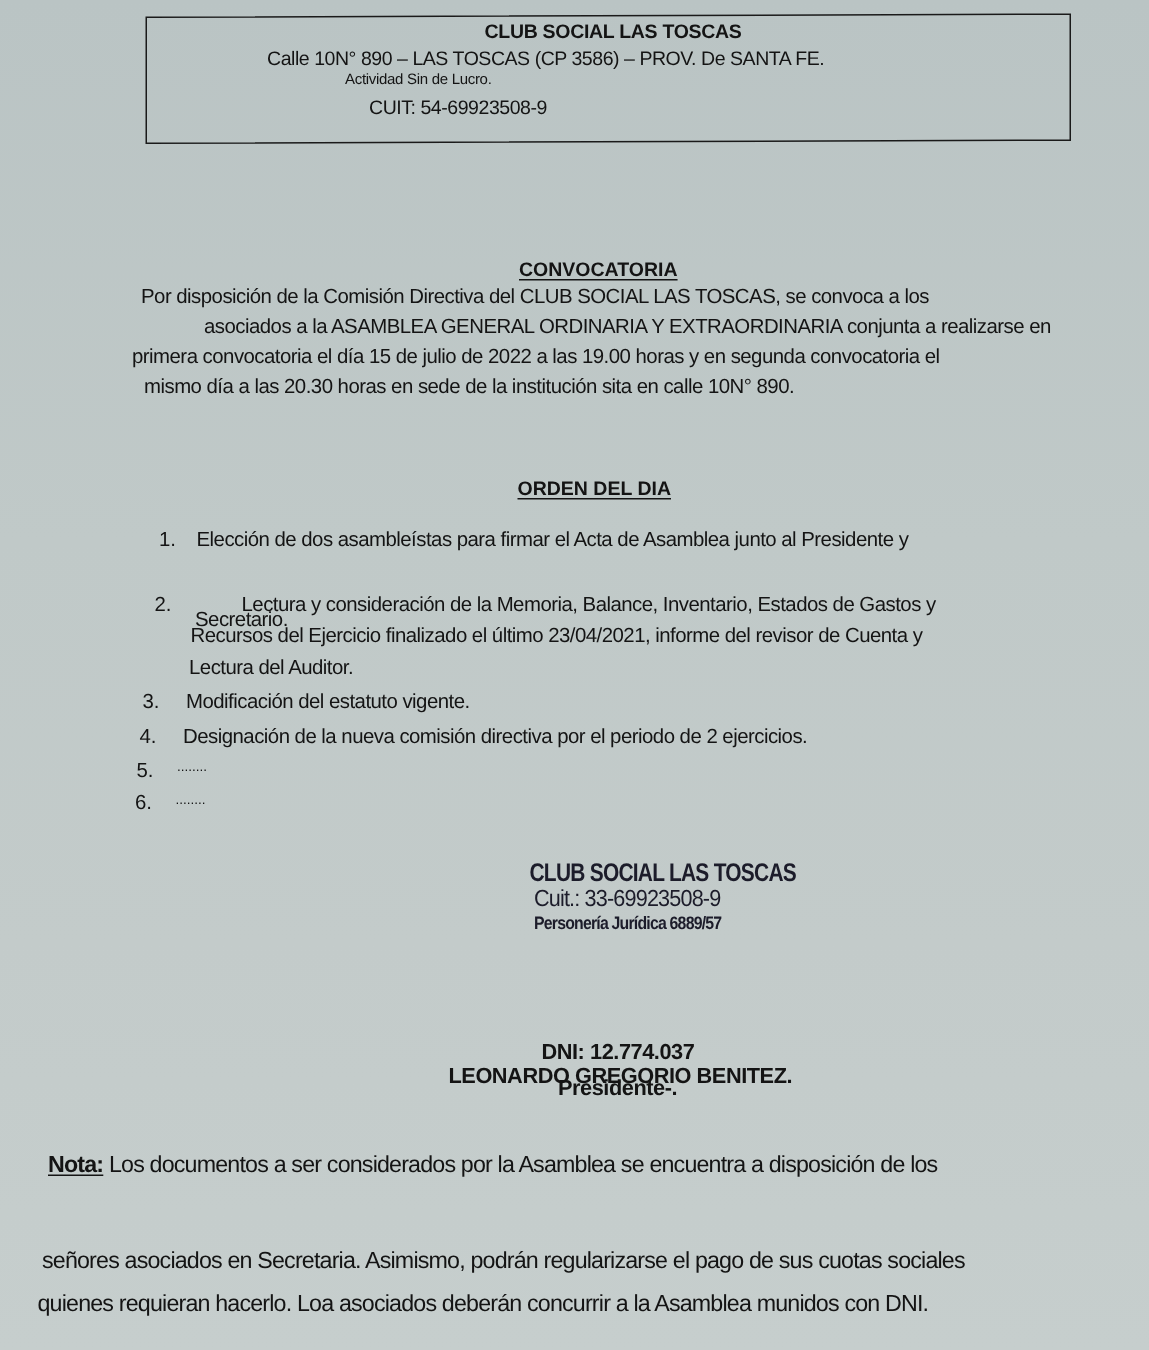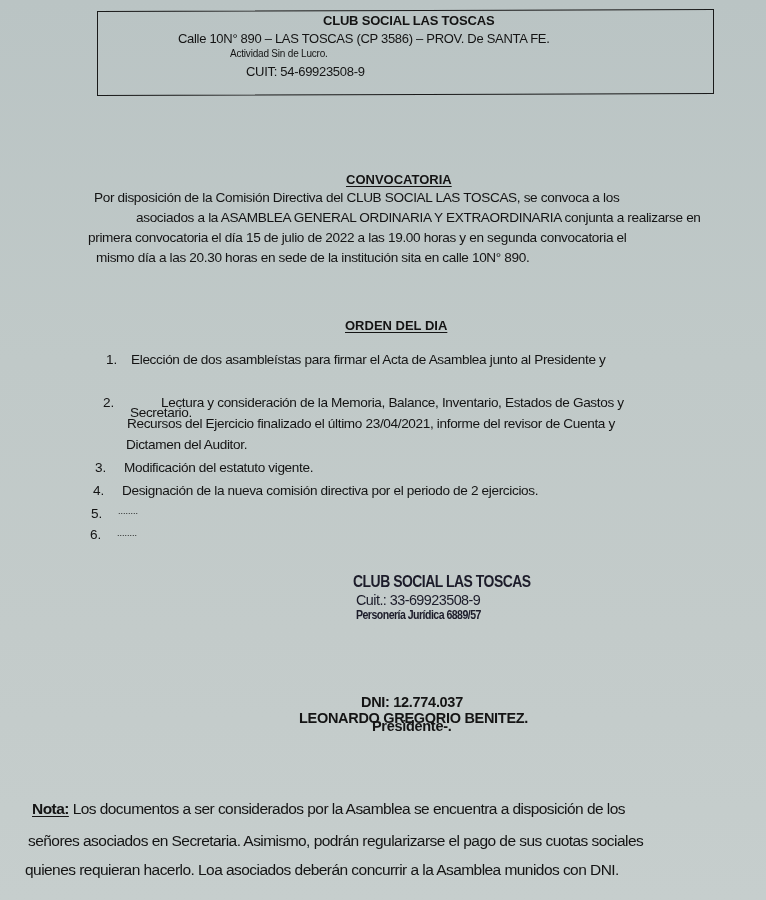--- a/index.html
+++ b/index.html
@@ -60,21 +60,21 @@
     .stamp-name { left: 353px; top: 572px; font-size: 17px; transform: scaleX(0.82); transform-origin: left; font-weight: bold; }
     .stamp-cuit { left: 356px; top: 591px; font-size: 15.5px; transform: scaleX(0.93); transform-origin: left; }
     .stamp-personeria { left: 356px; top: 608px; font-size: 12px; transform: scaleX(0.88); transform-origin: left; font-weight: bold; }
 
     .sig { font-size: 14.5px; font-weight: bold; letter-spacing: -0.3px; }
     .sig-name { left: 299px; top: 669px; margin-top: 41px; }
     .sig-dni { left: 361px; top: 694px; }
     .sig-role { left: 372px; top: 718px; }
 
     .note-line { font-size: 15.5px; letter-spacing: -0.55px; }
-    .n1 { left: 32px; top: 800px; }
+    .n1 { left: 32px; top: 768px; }
     .n2 { left: 28px; top: 832px; }
     .n3 { left: 25px; top: 861px; }
     .note-label { font-weight: bold; text-decoration: underline; text-underline-offset: 2px; }
   </style>
 </head>
 <body>
 
 <div class="header-box"></div>
 <div class="abs hdr-title">CLUB SOCIAL LAS TOSCAS</div>
 <div class="abs hdr-address">Calle 10N° 890 – LAS TOSCAS (CP 3586) – PROV. De SANTA FE.</div>
@@ -91,21 +91,21 @@
 
 <div>
 
   <div class="abs item-num" style="left:106px; top:352px;">1.</div>
   <div class="abs item-text" style="left:131px; top:352px;">Elección de dos asambleístas para firmar el Acta de Asamblea junto al Presidente y</div>
   <div class="abs item-text" style="left:130px; top:373px;margin-top:32px;">Secretario.</div>
 
   <div class="abs item-num" style="left:103px; top:395px;">2.</div>
   <div class="abs item-text" style="left:129px; top:395px;margin-left:32px;">Lectura y consideración de la Memoria, Balance, Inventario, Estados de Gastos y</div>
   <div class="abs item-text" style="left:127px; top:416px;">Recursos del Ejercicio finalizado el último 23/04/2021,  informe del revisor de Cuenta y</div>
-  <div class="abs item-text" style="left:126px; top:437px;">Dictamen del Auditor.</div>
+  <div class="abs item-text" style="left:126px; top:437px;">Lectura del Auditor.</div>
 
   <div class="abs item-num" style="left:95px; top:460px;">3.</div>
   <div class="abs item-text" style="left:124px; top:460px;">Modificación del estatuto vigente.</div>
 
   <div class="abs item-num" style="left:93px; top:483px;">4.</div>
   <div class="abs item-text" style="left:122px; top:483px;">Designación de la nueva comisión directiva por el periodo de 2 ejercicios.</div>
 
   <div class="abs item-num" style="left:91px; top:506px;">5.</div>
   <div class="abs item-text" style="left:118px; top:506px; font-size:9px; letter-spacing:0;">........</div>
 

